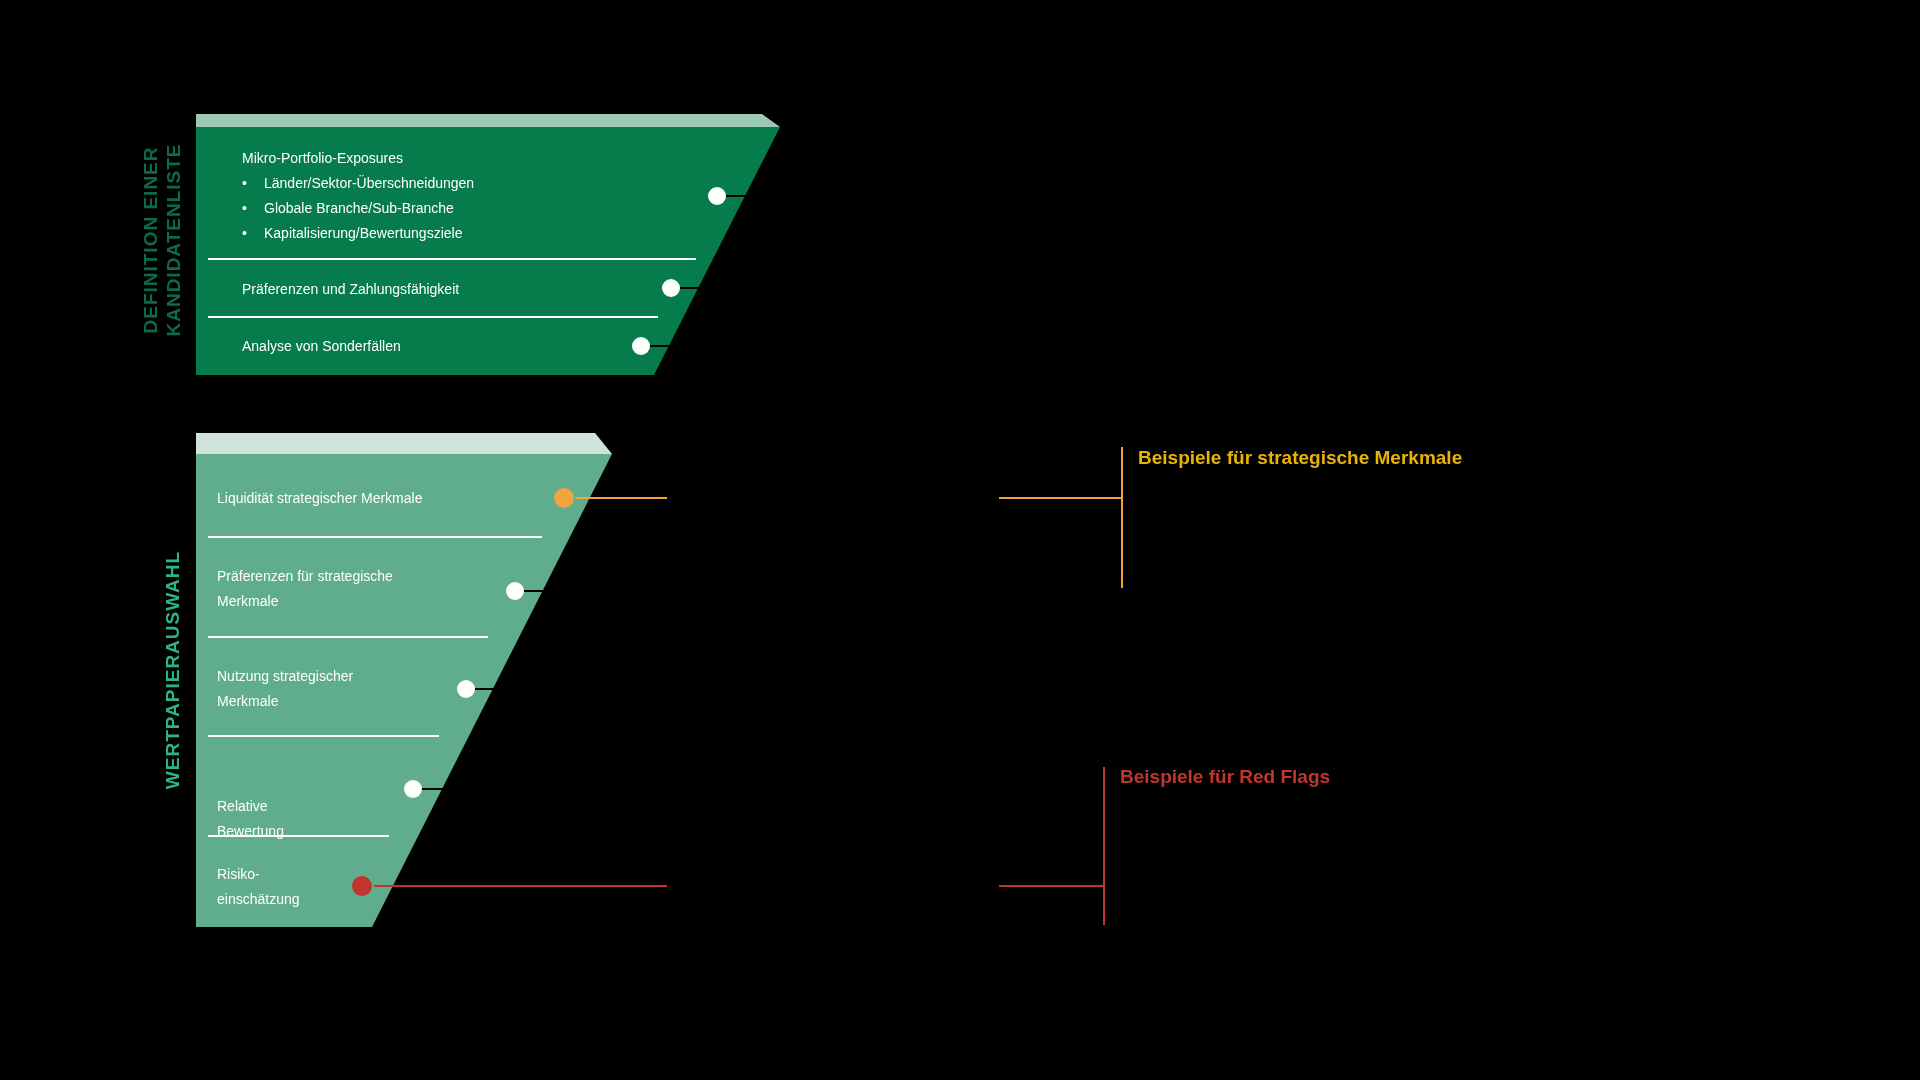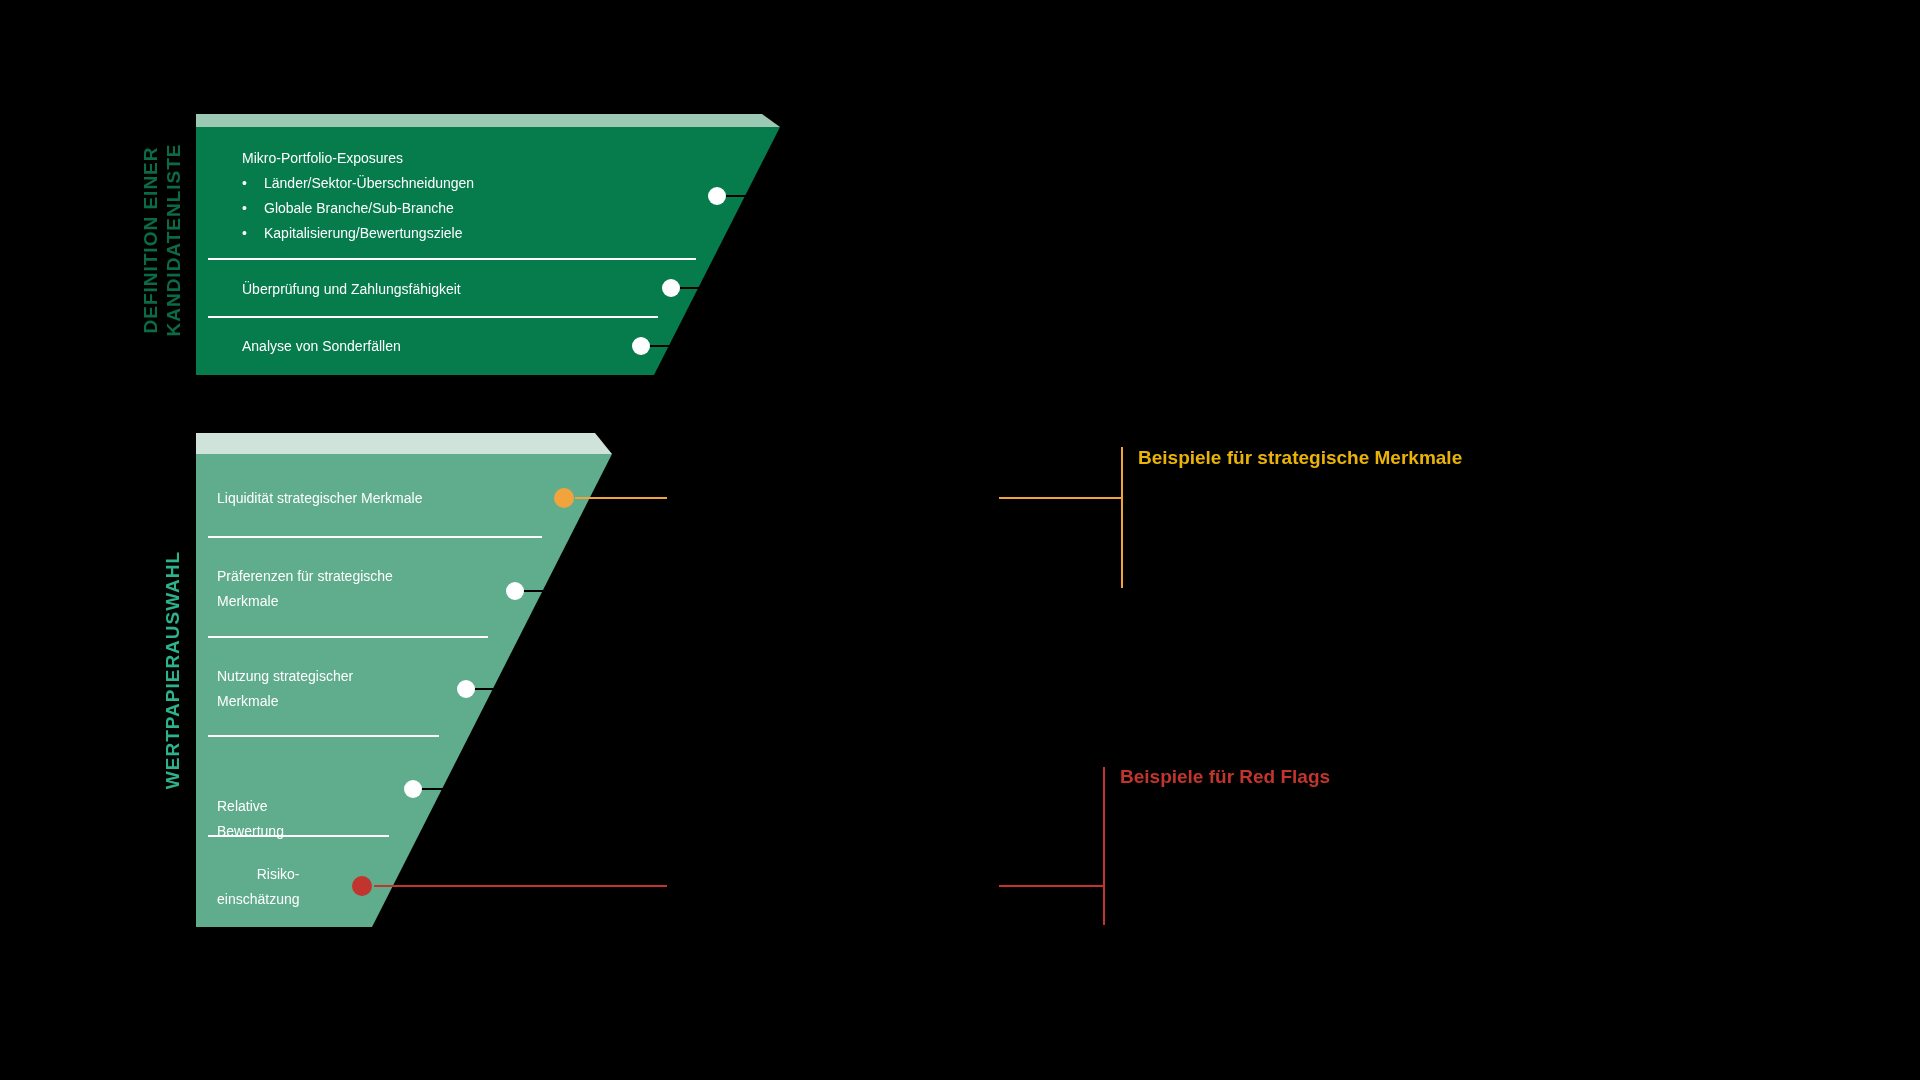--- a/index.html
+++ b/index.html
@@ -95,41 +95,41 @@
 </div>
 <div class="abs ftext bullet-row" style="left:242px; top:196px;">
   <span class="bullet-glyph">•</span>
   <span>Globale Branche/Sub-Branche</span>
 </div>
 <div class="abs ftext bullet-row" style="left:242px; top:221px;">
   <span class="bullet-glyph">•</span>
   <span>Kapitalisierung/Bewertungsziele</span>
 </div>
 
-<div class="abs ftext" style="left:242px; top:277px;">Überprüfung und Zahlungsfähigkeit</div>
+<div class="abs ftext" style="left:242px; top:277px;">Präferenzen und Zahlungsfähigkeit</div>
 
 <div class="abs ftext" style="left:242px; top:334px;">Analyse von Sonderfällen</div>
 
 <div class="abs ftext" style="left:217px; top:486px;">Liquidität strategischer Merkmale</div>
 
 <div class="abs ftext" style="left:217px; top:564px;">
   <div>Präferenzen für strategische</div>
   <div>Merkmale</div>
 </div>
 
 <div class="abs ftext" style="left:217px; top:664px;">
   <div>Nutzung strategischer</div>
   <div>Merkmale</div>
 </div>
 
 <div class="abs ftext" style="left:217px; top:794px;">
   <div>Relative</div>
   <div>Bewertung</div>
 </div>
 
-<div class="abs ftext" style="left:217px; top:862px;text-align:right;">
+<div class="abs ftext" style="left:217px; top:862px;">
   <div>Risiko-</div>
   <div>einschätzung</div>
 </div>
 
 <div class="abs callout-title" style="left: 1138px; top: 447px; color: #eab308;">Beispiele für strategische Merkmale</div>
 
 <div class="abs callout-title" style="left: 1120px; top: 766px; color: rgb(194, 52, 46);">Beispiele für Red Flags</div>
 
 </body></html>

